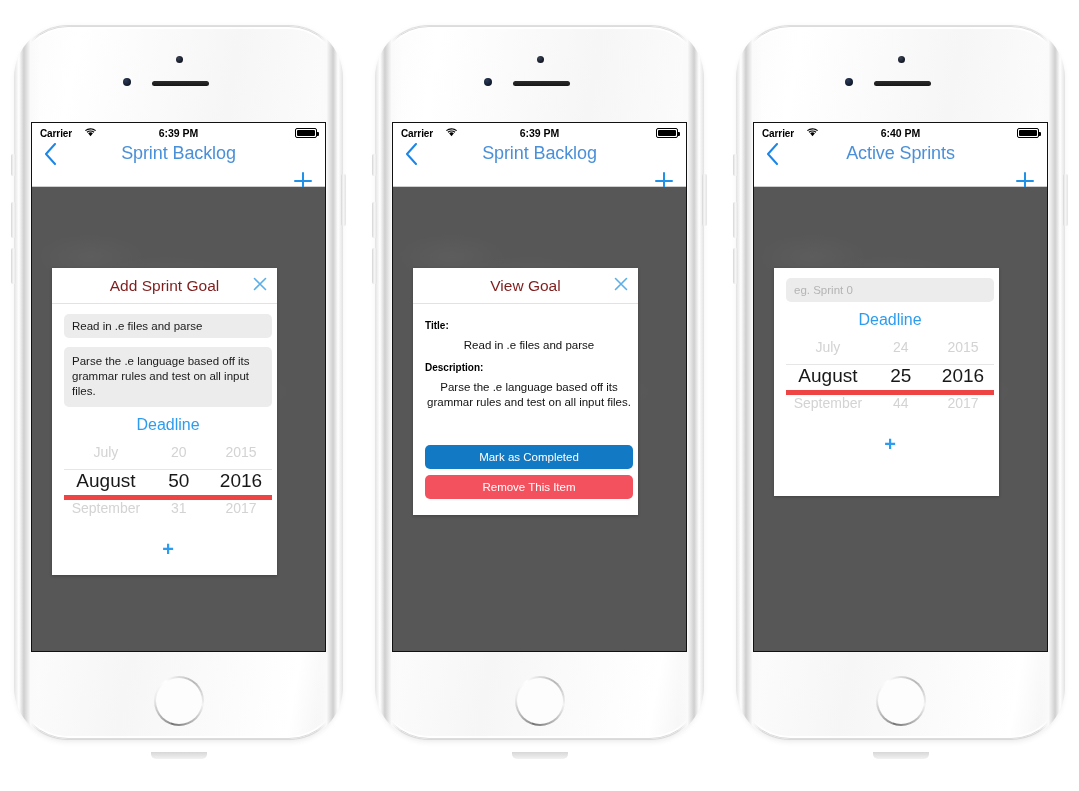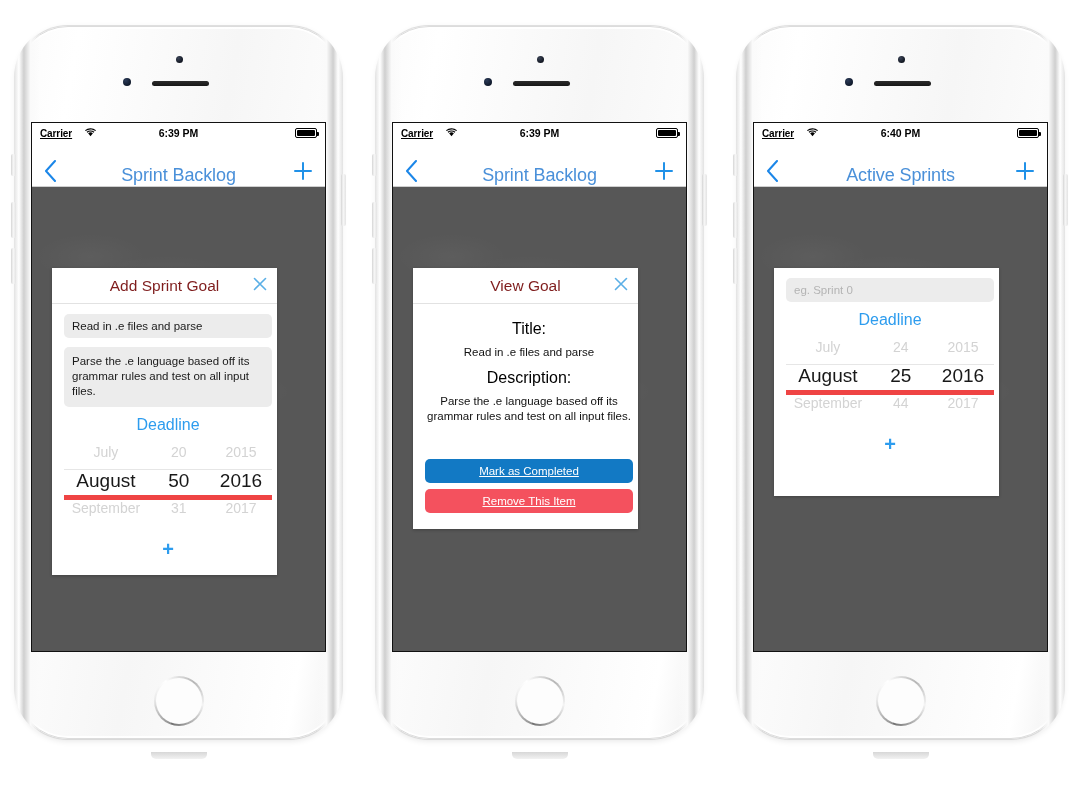--- a/index.html
+++ b/index.html
@@ -143,21 +143,21 @@
     height: 20px;
     background: #fff;
     display: flex;
     align-items: center;
     padding: 0 8px;
     font-size: 10px;
     font-weight: bold;
     color: #000;
     position: relative;
   }
-  .sb-left { display: flex; gap: 13px; text-decoration: underline; }
+  .sb-left { display: flex; gap: 13px; }
   .sb-carrier { font-size: 10px; letter-spacing: -0.1px; }
   .wifi-icon { display: inline-block; }
   .sb-time {
     position: absolute;
     left: 0; right: 0;
     text-align: center;
     font-size: 10.5px;
     font-weight: bold;
     pointer-events: none;
   }
@@ -179,23 +179,24 @@
     border-radius: 0 1px 1px 0;
   }
   .battery-fill { height: 100%; width: 100%; background: #000; border-radius: 1px; }
 
   
   .navbar {
     height: 44px;
     background: #fff;
     border-bottom: 1px solid #cfcfcf;
     display: flex;
-    align-items: flex-end;
+    align-items: flex-start;
     padding: 0 12px;
     position: relative;
+    flex-direction: column;
   }
   .nav-back {
     color: #1b86e8;
     font-size: 26px;
     line-height: 1;
     font-weight: 300;
     cursor: pointer;
     width: 26px;
   }
   .nav-title {
@@ -317,23 +318,22 @@
     color: #2d9cee;
     font-size: 20px;
     font-weight: 600;
     padding: 10px 0 16px 0;
     cursor: pointer;
     line-height: 1;
   }
 
   
   .vg-head {
-    text-align: center;
-    font-weight: normal;
-    font-size: 16px;
+    font-weight: bold;
+    font-size: 10px;
     color: #000;
     margin: 6px 0 7px 0;
   }
   .vg-text {
     text-align: center;
     font-size: 11.5px;
     color: #111;
     line-height: 1.35;
     margin-bottom: 8px;
   }
@@ -341,21 +341,20 @@
     display: block;
     width: 100%;
     border: none;
     border-radius: 5px;
     color: #fff;
     font-size: 11.5px;
     padding: 6px 0;
     margin-bottom: 6px;
     cursor: pointer;
     font-family: "Liberation Sans", sans-serif;
-    text-decoration: underline;
   }
   .btn-complete { background: #1279c4; }
   .btn-remove { background: #f4515e; }
   .vg-spacer { height: 26px; }
   .modal-pad { height: 10px; }
 </style>
 </head>
 <body>
 
 <div class="stage">

